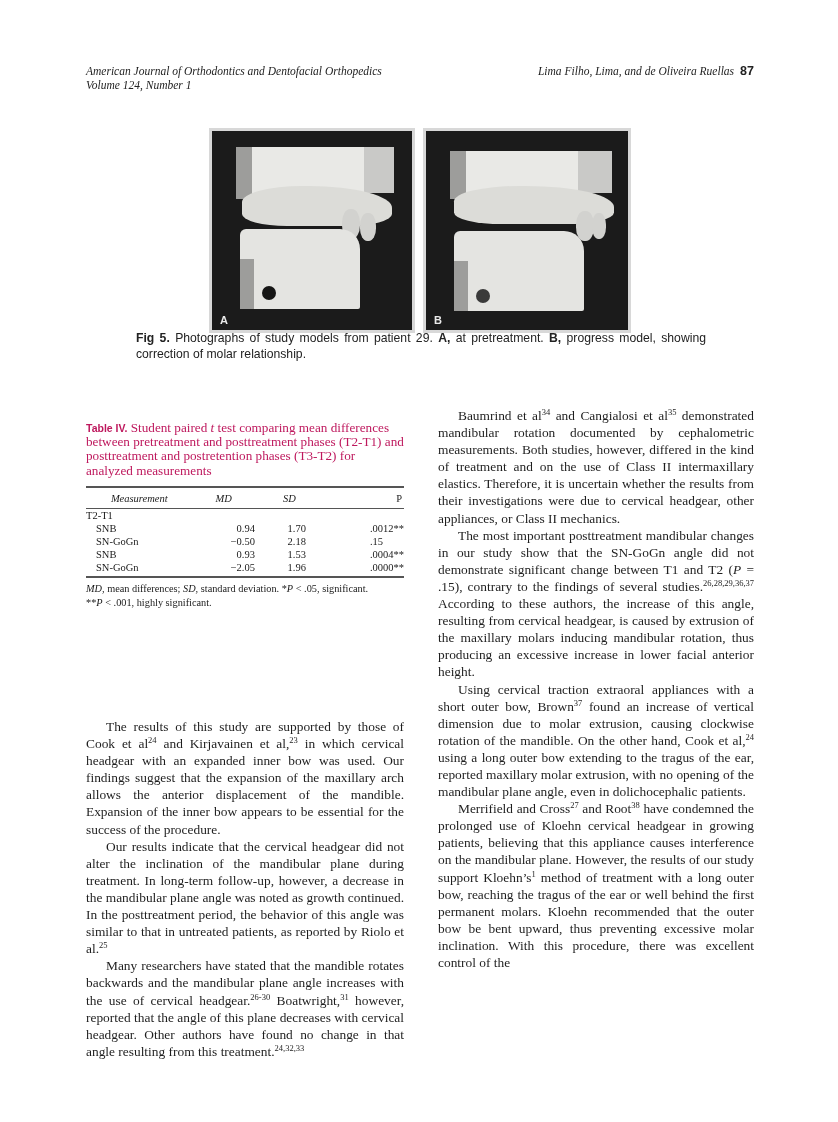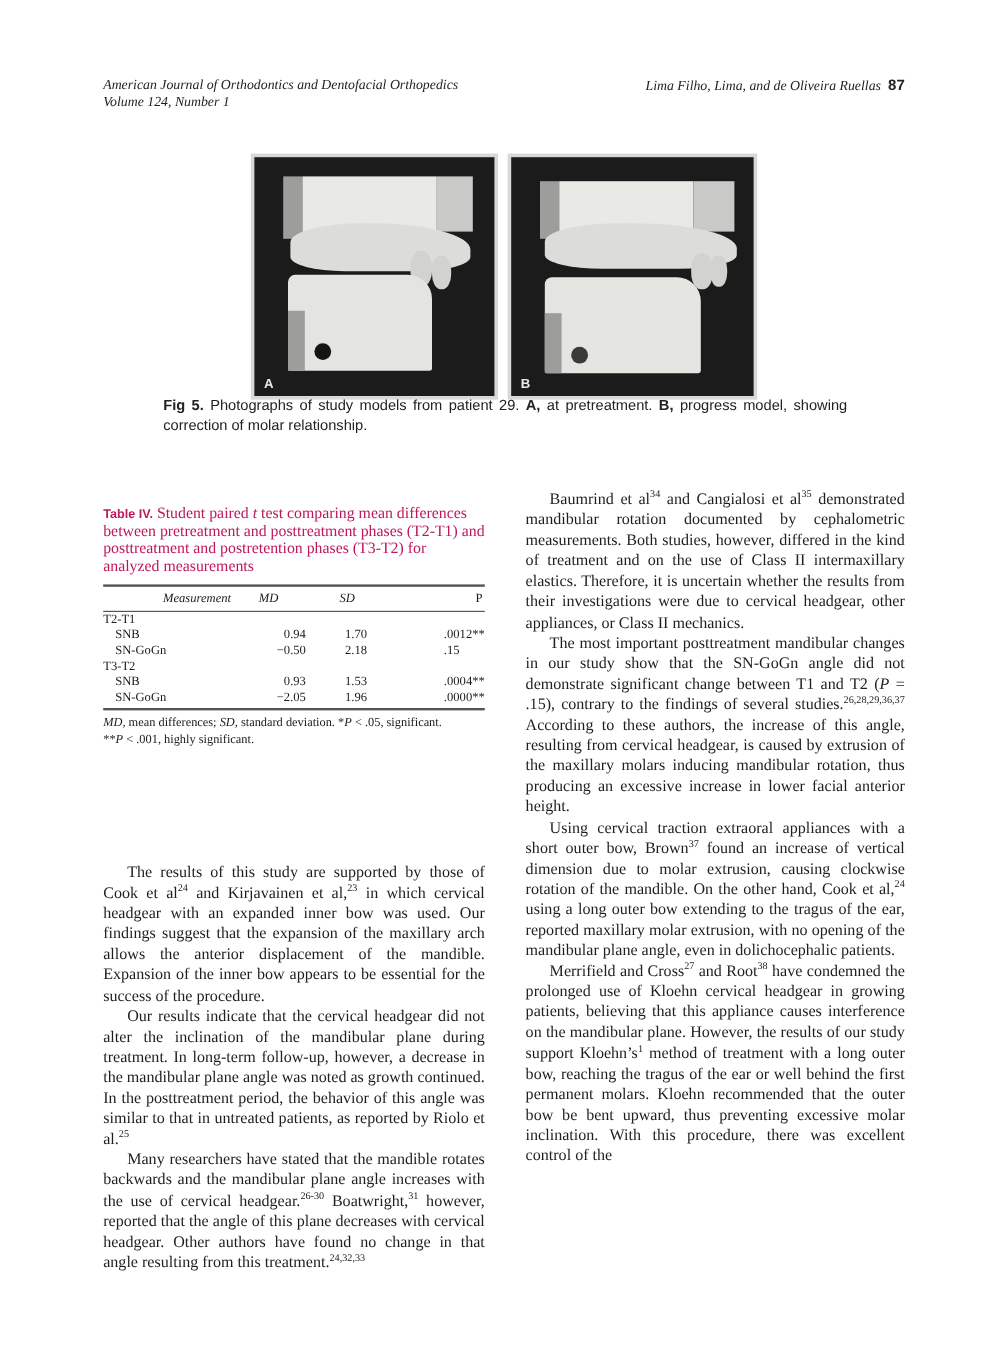--- a/index.html
+++ b/index.html
@@ -29,21 +29,21 @@
   .fig-caption { position: absolute; top: 330px; left: 136px; width: 570px;
          font-family: "Liberation Sans", sans-serif; font-size: 12.2px; line-height: 16px; color: #222; text-align: justify; }
   .fig-caption b { font-weight: bold; }
 
   .table-block { position: absolute; top: 421px; left: 86px; width: 318px; }
   .table-caption { font-size: 13.2px; line-height: 14.2px; color: #be185d; }
   .table-caption .tlabel { font-family: "Liberation Sans", sans-serif; font-size: 10.5px; font-weight: bold; }
   .rule-thick { height: 2px; background: #555; margin-top: 8px; }
   .rule-thin { height: 1px; background: #555; }
   table.data { width: 100%; border-collapse: collapse; font-size: 10.5px; }
-  table.data th { font-weight: normal; font-style: italic; text-align: right; padding: 5px 0 4px 0; }
+  table.data th { font-weight: normal; font-style: italic; text-align: center; padding: 5px 0 4px 0; }
   table.data th.c { text-align: center; }
   table.data th.r { text-align: right; font-style: normal; padding-right: 2px; }
   table.data td { padding: 0; line-height: 13px; }
   table.data td.grp { padding-left: 0; }
   table.data td.sub { padding-left: 10px; }
   table.data td.num { text-align: right; }
   table.data td.p { text-align: left; padding-left: 46px; }
   .first-row td { padding-top: 8px; }
   .last-row td { padding-bottom: 4px; }
   .table-foot { font-size: 10.3px; line-height: 14px; margin-top: 4px; }
@@ -140,23 +140,20 @@
         <td class="num" style="padding-right:18px">1.70</td>
         <td class="p">.0012**</td>
       </tr>
       <tr>
         <td class="sub">SN-GoGn</td>
         <td class="num">−0.50</td>
         <td class="num" style="padding-right:18px">2.18</td>
         <td class="p">.15</td>
       </tr>
       <tr>
-        <td class="grp" colspan="4">T3-T2</td>
-      </tr>
-      <tr>
         <td class="sub">SNB</td>
         <td class="num">0.93</td>
         <td class="num" style="padding-right:18px">1.53</td>
         <td class="p">.0004**</td>
       </tr>
       <tr class="last-row">
         <td class="sub">SN-GoGn</td>
         <td class="num">−2.05</td>
         <td class="num" style="padding-right:18px">1.96</td>
         <td class="p">.0000**</td>

